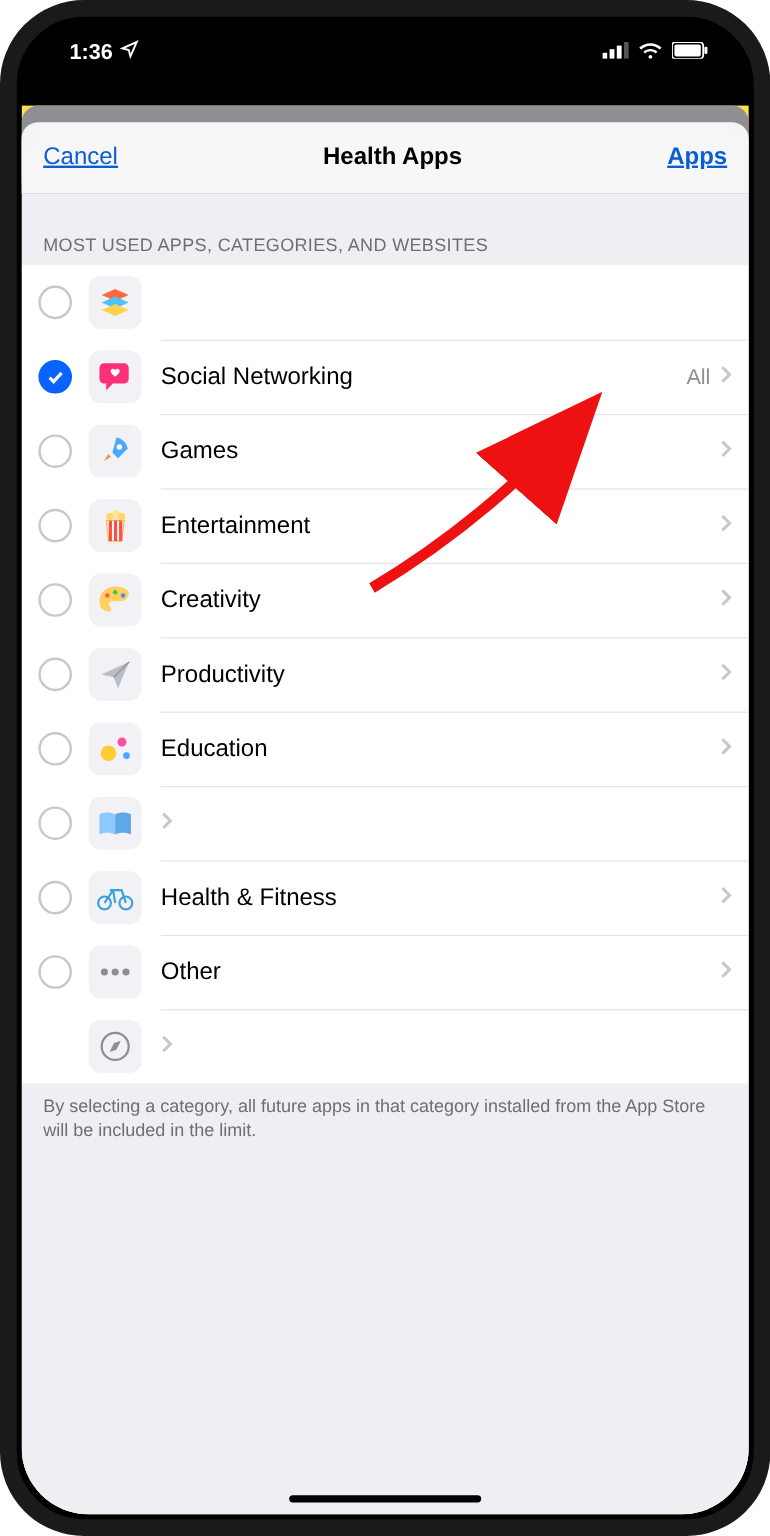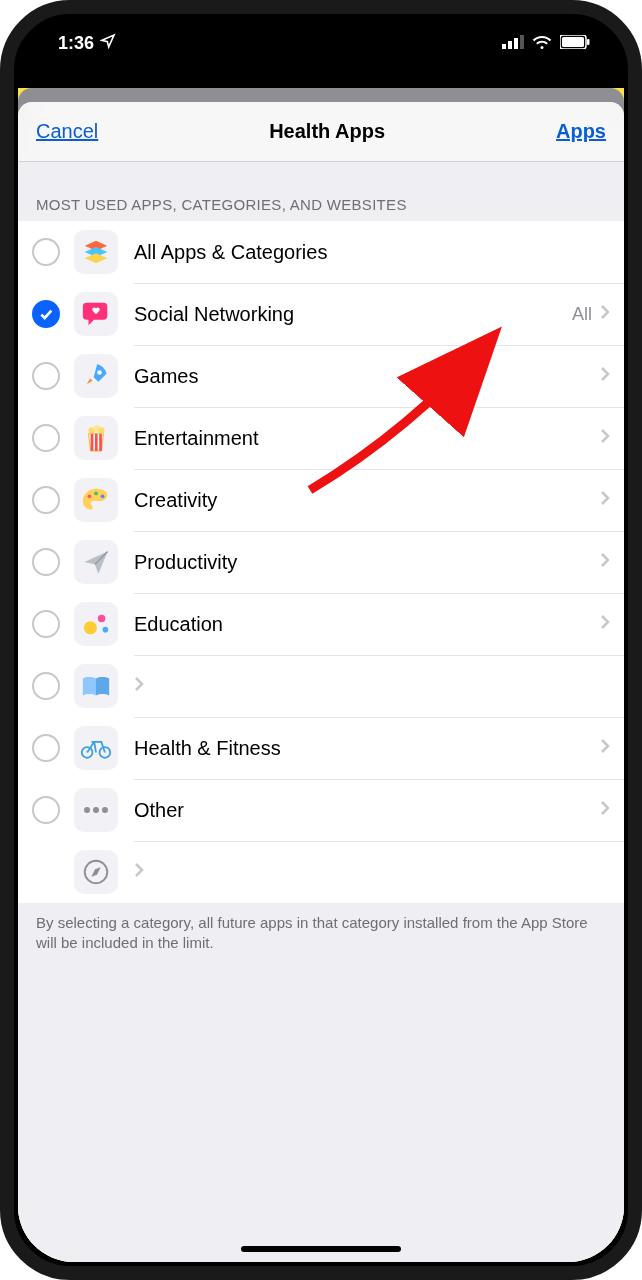--- a/index.html
+++ b/index.html
@@ -172,21 +172,20 @@
 
         <div class="row">
           <div class="radio"></div>
           <div class="icon-tile">
             <svg width="30" height="30" viewBox="0 0 24 24">
                     <path d="M12 3 L21 7 L12 11 L3 7 Z" fill="#ff6a3d"></path>
                     <path d="M12 8 L21 12 L12 16 L3 12 Z" fill="#4cc3ff"></path>
                     <path d="M12 13 L21 17 L12 21 L3 17 Z" fill="#ffd24c"></path>
                   </svg>
           </div>
-          <span class="row-label">All Apps &amp; Categories</span>
         </div>
 
         <div class="row">
           <div class="radio checked">
                   <svg width="16" height="16" viewBox="0 0 24 24" fill="none" stroke="#fff" stroke-width="4">
                     <polyline points="5 13 10 18 20 7"></polyline>
                   </svg>
                 </div>
           <div class="icon-tile">
             <svg width="30" height="30" viewBox="0 0 32 32">

